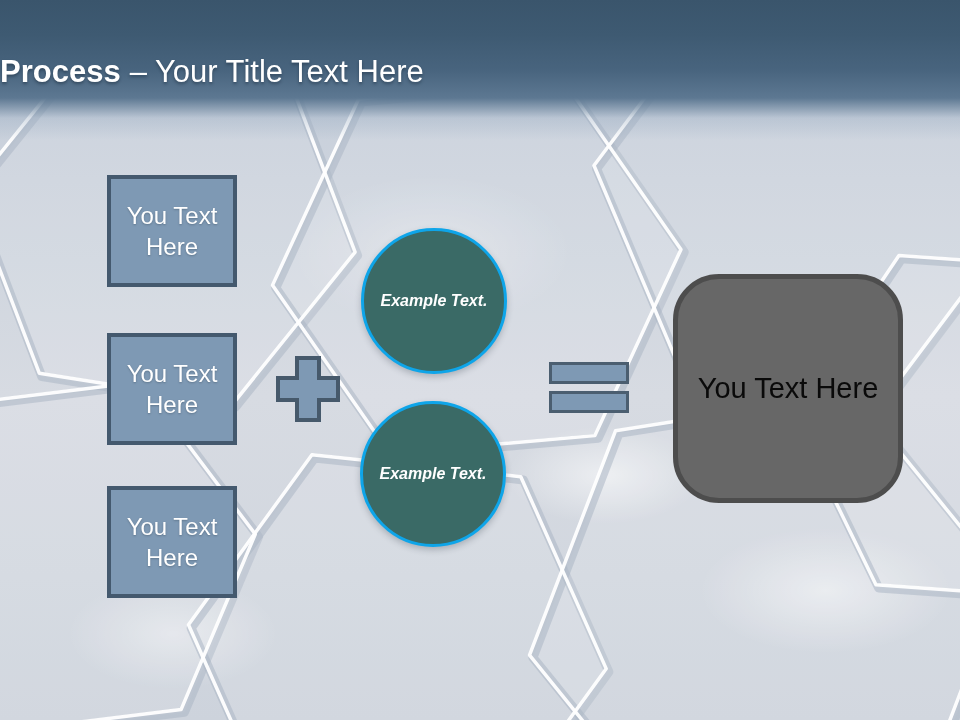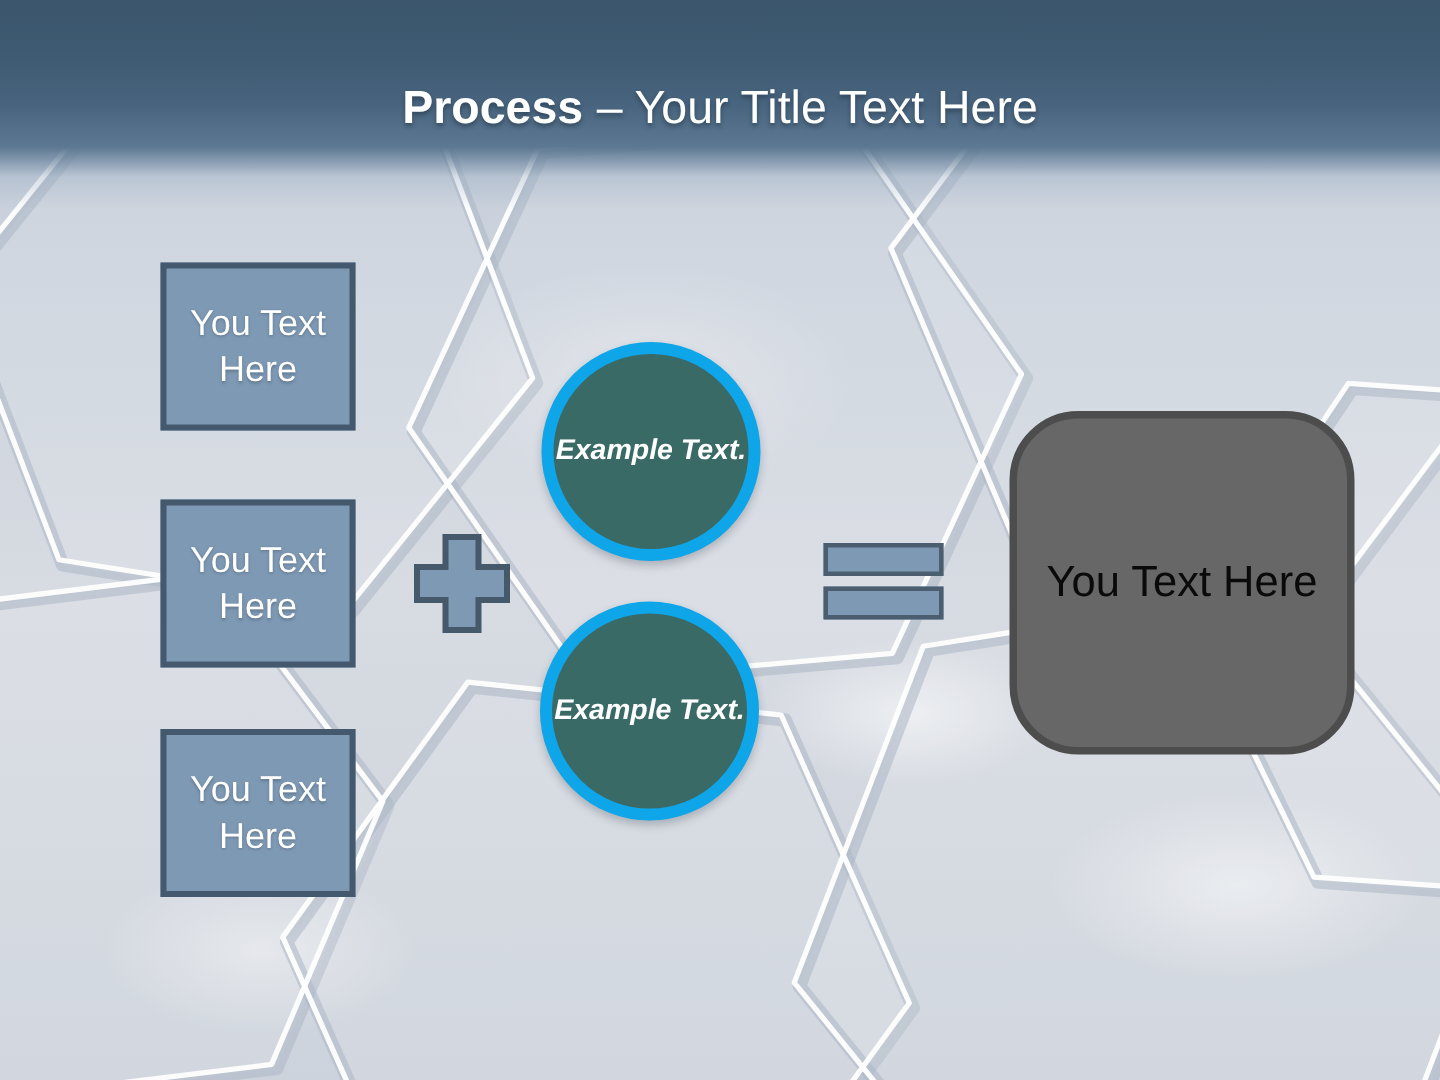--- a/index.html
+++ b/index.html
@@ -27,21 +27,21 @@
 
   
   .header {
     position: absolute; left: 0; top: 0; width: 960px; height: 140px;
     background: linear-gradient(180deg,
       #3a556c 0px, #3e5a72 35px, #48647e 70px,
       #5d7892 98px, rgba(150,170,192,0.35) 118px, rgba(201,209,220,0) 140px);
   }
   .title {
     position: absolute; left: 0; top: 52px; width: 960px;
-    text-align: center; color: #ffffff;
+    text-align: left; color: #ffffff;
     font-size: 31px; line-height: 40px;
     text-shadow: 0 2px 3px rgba(20,35,50,0.45);
     white-space: nowrap;
   }
   .title .t-bold { font-weight: bold; }
   .title .t-rest { font-weight: normal; margin-left: 9px; }
 
   
   .sq {
     position: absolute; left: 107px; width: 130px; height: 112px;
@@ -61,24 +61,24 @@
   .eq-bar {
     position: absolute; left: 549px; width: 80px; height: 22px;
     background: #7e99b4; border: 3px solid #4b5e70;
   }
   .eq1 { top: 362px; }
   .eq2 { top: 391px; }
 
   
   .circle {
     position: absolute; width: 146px; height: 146px;
-    background: #3a6a66; border: 8px solid #0ea5e9; border-radius: 50%;
+    background: #3a6a66; border: 3px solid #0ea5e9; border-radius: 50%;
     display: flex; align-items: center; justify-content: center;
     color: #ffffff;
-    font-size: 19px; font-weight: bold; font-style: italic; line-height: 26px;
+    font-size: 16px; font-weight: bold; font-style: italic; line-height: 26px;
     box-shadow: 0 3px 6px rgba(30,45,55,0.25);
   }
   .c1 { left: 361px; top: 228px; }
   .c2 { left: 360px; top: 401px; }
 
   
   .result {
     position: absolute; left: 673px; top: 274px; width: 230px; height: 229px;
     background: #676767; border: 5px solid #4d4d4d; border-radius: 46px;
     display: flex; align-items: center; justify-content: center;

